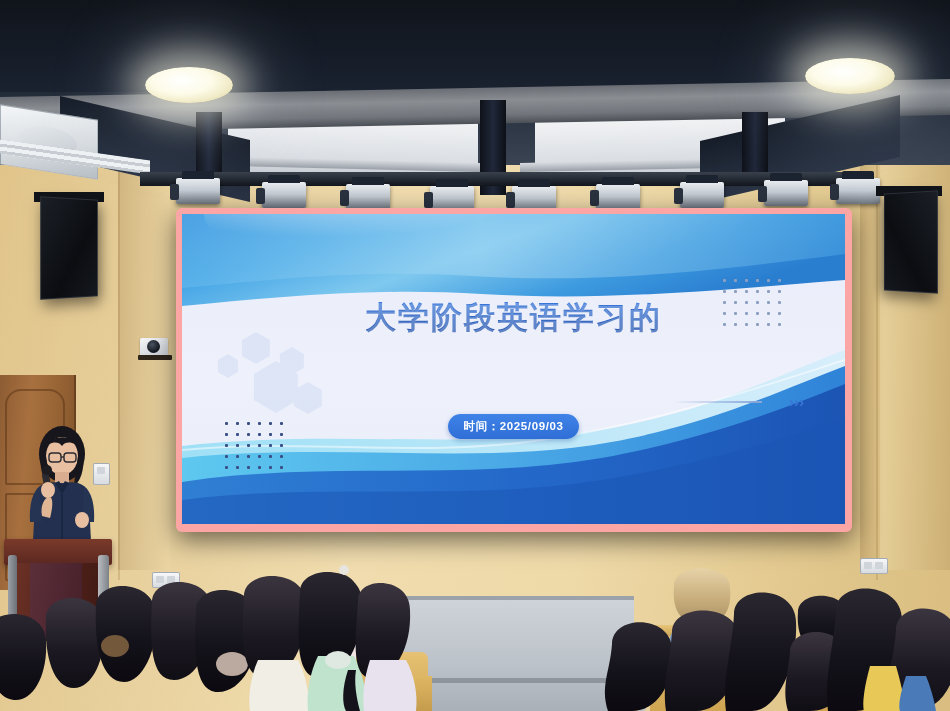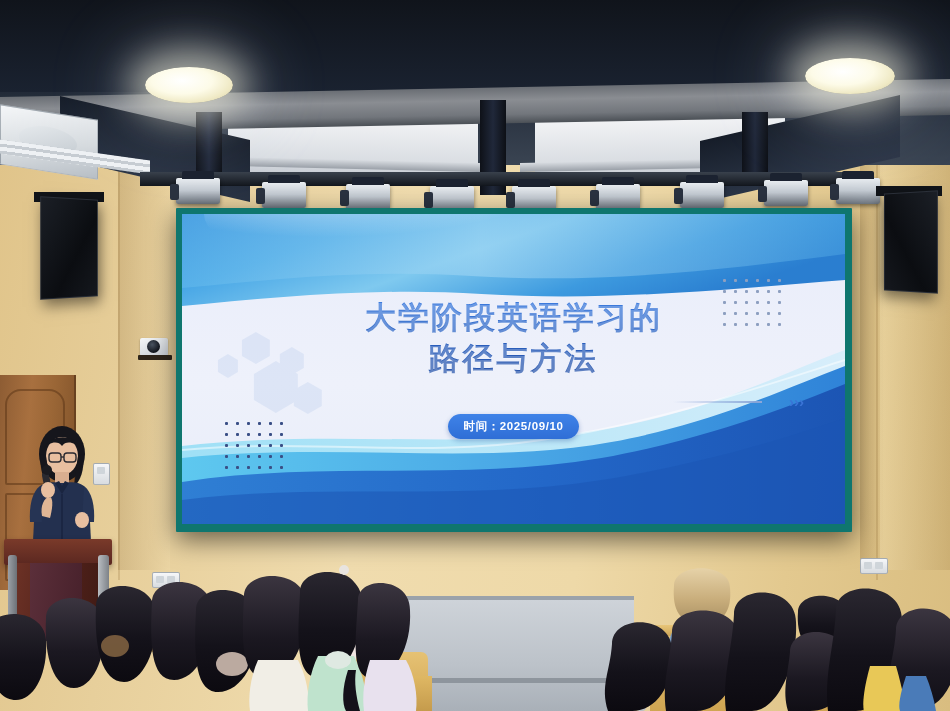--- a/index.html
+++ b/index.html
@@ -158,22 +158,22 @@
     position:absolute;background:linear-gradient(180deg,#f6f7f9,#d8dce0);
     border:1px solid rgba(140,148,156,.7);border-radius:2px;
   }
   .switch-plate i{
     position:absolute;top:3px;width:8px;height:7px;background:#cfd5da;border-radius:1px;display:block;
   }
 
   
   .screen-frame{
     position:absolute;left:176px;top:208px;width:676px;height:324px;
-    background:#0f766e;
-    border-radius:1px;
+    background:#fca5a5;
+    border-radius:6px;
     box-shadow:0 8px 26px rgba(0,0,0,.55);
     padding:6px 7px 8px 6px;
     box-sizing:border-box;
   }
   .slide{
     position:relative;width:100%;height:100%;overflow:hidden;
     background:#eef1fb;
   }
   .slide svg{position:absolute;left:0;top:0;width:100%;height:100%;}
 
@@ -412,28 +412,27 @@
           <i style="width:3px;height:3px;background:#3a4f86;"></i>
             <i style="width:3px;height:3px;background:#3a4f86;"></i>
             <i style="width:3px;height:3px;background:#3a4f86;"></i>
             <i style="width:3px;height:3px;background:#3a4f86;"></i>
             <i style="width:3px;height:3px;background:#3a4f86;"></i>
             <i style="width:3px;height:3px;background:#3a4f86;"></i>
         </div>
 
         <div class="slide-title">
           <span class="l1">大学阶段英语学习的</span>
-          <span class="l2">路径与方法</span>
         </div>
 
         <div class="chev-line"></div>
         <div class="chev">›››</div>
 
         <div class="badge-row">
-          <div class="badge">时间：2025/09/10</div>
+          <div class="badge">时间：2025/09/03</div>
         </div>
 
       </div>
     </div>
   </div>
 
   <svg style="position:absolute;left:0;top:410px;width:140px;height:230px;" viewBox="0 0 140 230">
 
     <ellipse cx="62" cy="44" rx="23" ry="28" fill="#16161c"></ellipse>
 

